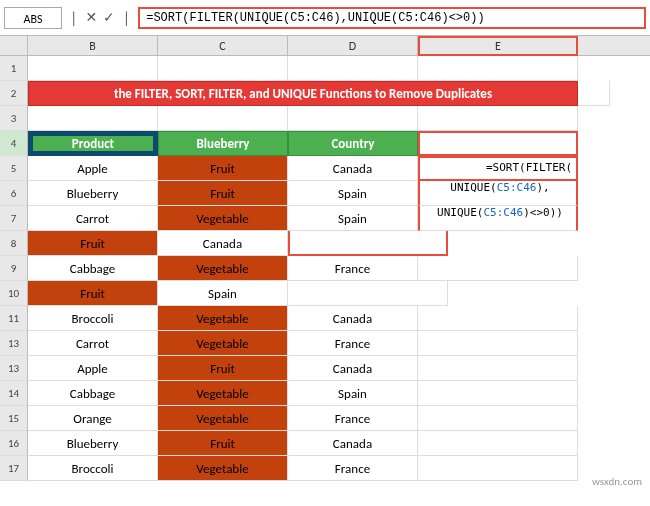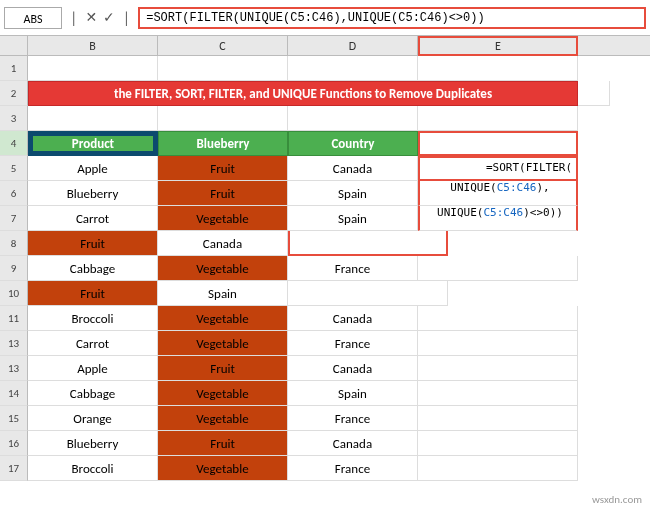--- a/index.html
+++ b/index.html
@@ -172,21 +172,21 @@
     .remark-blue {
       color: #1565c0;
     }
     .col-b { width: 130px; min-width: 130px; }
     .col-c { width: 130px; min-width: 130px; }
     .col-d { width: 130px; min-width: 130px; }
     .col-e { width: 160px; min-width: 160px; }
 
     .watermark {
       position: absolute;
-      bottom: 0;
+      bottom: 18px;
       right: 8px;
       font-size: 11px;
       color: #999;
     }
   </style>
 </head>
 <body>
 
 <div style="position:relative; width:650px; height:506px; overflow:hidden;">
 

